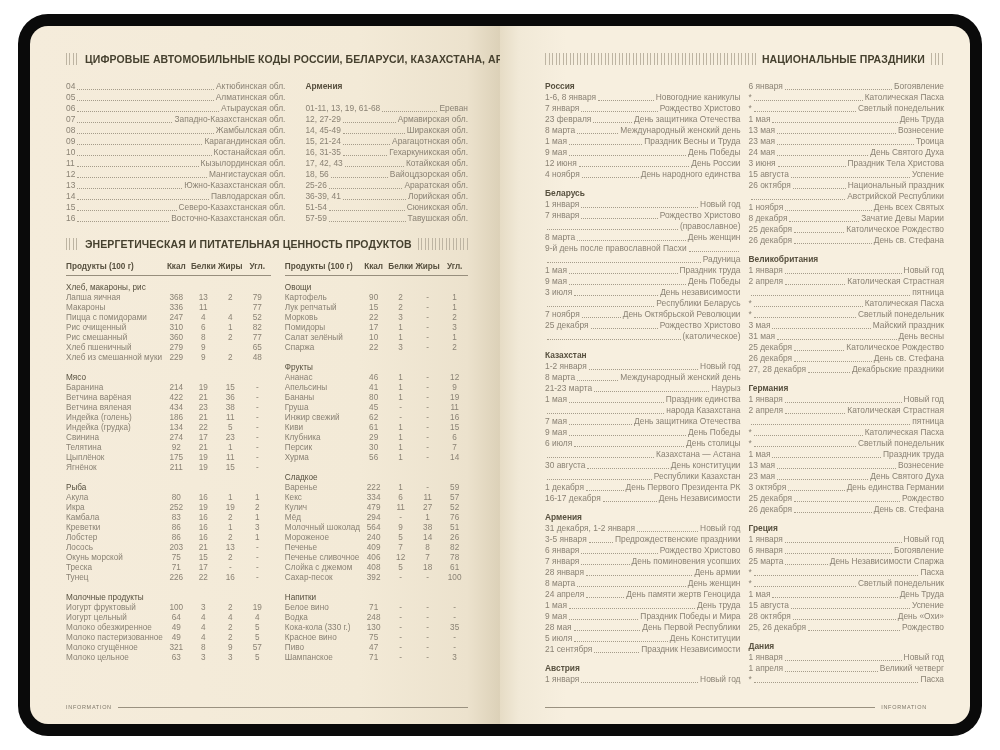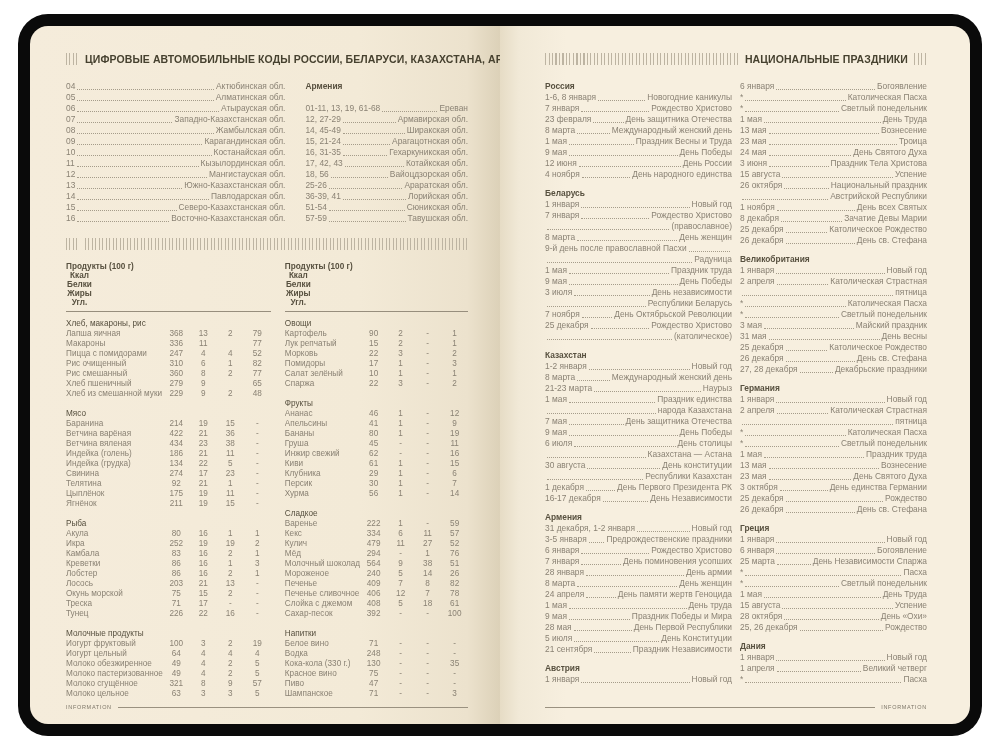--- a/index.html
+++ b/index.html
@@ -5,21 +5,21 @@
   html,body{margin:0;padding:0;background:#fff;}
   #screen{position:relative;width:1000px;height:750px;background:#fff;overflow:hidden;
           font-family:"Liberation Sans",sans-serif;}
   .book{position:absolute;left:18px;right:18px;top:14px;bottom:14px;background:#0a0a0a;border-radius:30px;}
   .pages{position:absolute;left:12px;right:12px;top:12px;bottom:12px;border-radius:18px;overflow:hidden;display:flex;}
   .page{width:50%;position:relative;}
   .page.left{background:linear-gradient(90deg,#f5ecdb 0%,#f3ead7 70%,#ecE2cd 93%,#dcd1b8 100%);}
   .page.right{background:linear-gradient(90deg,#e6dcc5 0%,#f1e9d7 4%,#f7efdf 14%,#f7efdf 100%);}
   .content{position:absolute;top:26px;bottom:20px;}
   .page.left .content{left:36px;right:32px;}
-  .page.right .content{left:45px;right:43px;}
+  .page.right .content{left:45px;right:26px;}
 
   
   .sec-h{display:flex;align-items:center;gap:6px;height:13px;}
   .stripes{height:12px;background:repeating-linear-gradient(90deg,#bdb4a2 0,#bdb4a2 1px,rgba(0,0,0,0) 1px,rgba(0,0,0,0) 3.5px);}
   .cap{width:13px;flex:0 0 auto;}
   .fill{flex:1;}
   .sec-title{font-weight:bold;font-size:10.5px;color:#46412f;letter-spacing:0.1px;white-space:nowrap;}
 
   
   .lrow{display:flex;height:11px;line-height:11px;font-size:8.4px;color:#8a8274;}
@@ -37,21 +37,21 @@
   .codes-c2{flex:1;}
 
   
   .nut-cols{margin-top:12px;}
   .nut-col{flex:1;}
   .nut-col.first{margin-right:14px;}
   .nrow{display:flex;height:10px;line-height:10px;font-size:8.2px;color:#8a8274;}
   .nrow .nname{flex:1;white-space:nowrap;overflow:hidden;}
   .nrow .nc{width:27px;flex:0 0 auto;text-align:center;white-space:nowrap;}
   .nrow.ghead{font-weight:normal;color:#57503f;}
-  .thead{display:flex;font-size:8.2px;font-weight:bold;color:#57503f;padding-bottom:4px;border-bottom:0.8px solid #978e7d;margin-bottom:7px;flex-direction:column;}
+  .thead{display:flex;font-size:8.2px;font-weight:bold;color:#57503f;padding-bottom:4px;border-bottom:0.8px solid #978e7d;margin-bottom:7px;}
   .thead .nname{flex:1;}
   .thead .nc{width:27px;flex:0 0 auto;text-align:center;}
   .ngap{height:10px;}
   .footnote{font-size:8.2px;color:#8a8274;margin-top:11px;}
 
   
   .hol-cols{margin-top:16px;justify-content:flex-end;}
   .hol-col{flex:1;}
   .hol-col.first{margin-right:8px;}
 
@@ -204,20 +204,21 @@
                     <span class="dt">57-59</span>
                     <span class="dots"></span>
                     <span class="vl">Тавушская обл.</span>
                   </div>
                 </div>
             </div>
           </div>
 
           <div class="sec-h" style="margin-top:13px;">
             <div class="stripes cap"></div>
+            <div class="sec-title">ЭНЕРГЕТИЧЕСКАЯ И ПИТАТЕЛЬНАЯ ЦЕННОСТЬ ПРОДУКТОВ</div>
             <div class="stripes fill"></div>
           </div>
 
           <div class="twocol nut-cols">
             <div class="nut-col first">
               <div class="thead">
                 <span class="nname">Продукты (100 г)</span>
                 <span class="nc">Ккал</span>
                 <span class="nc">Белки</span>
                 <span class="nc">Жиры</span>

